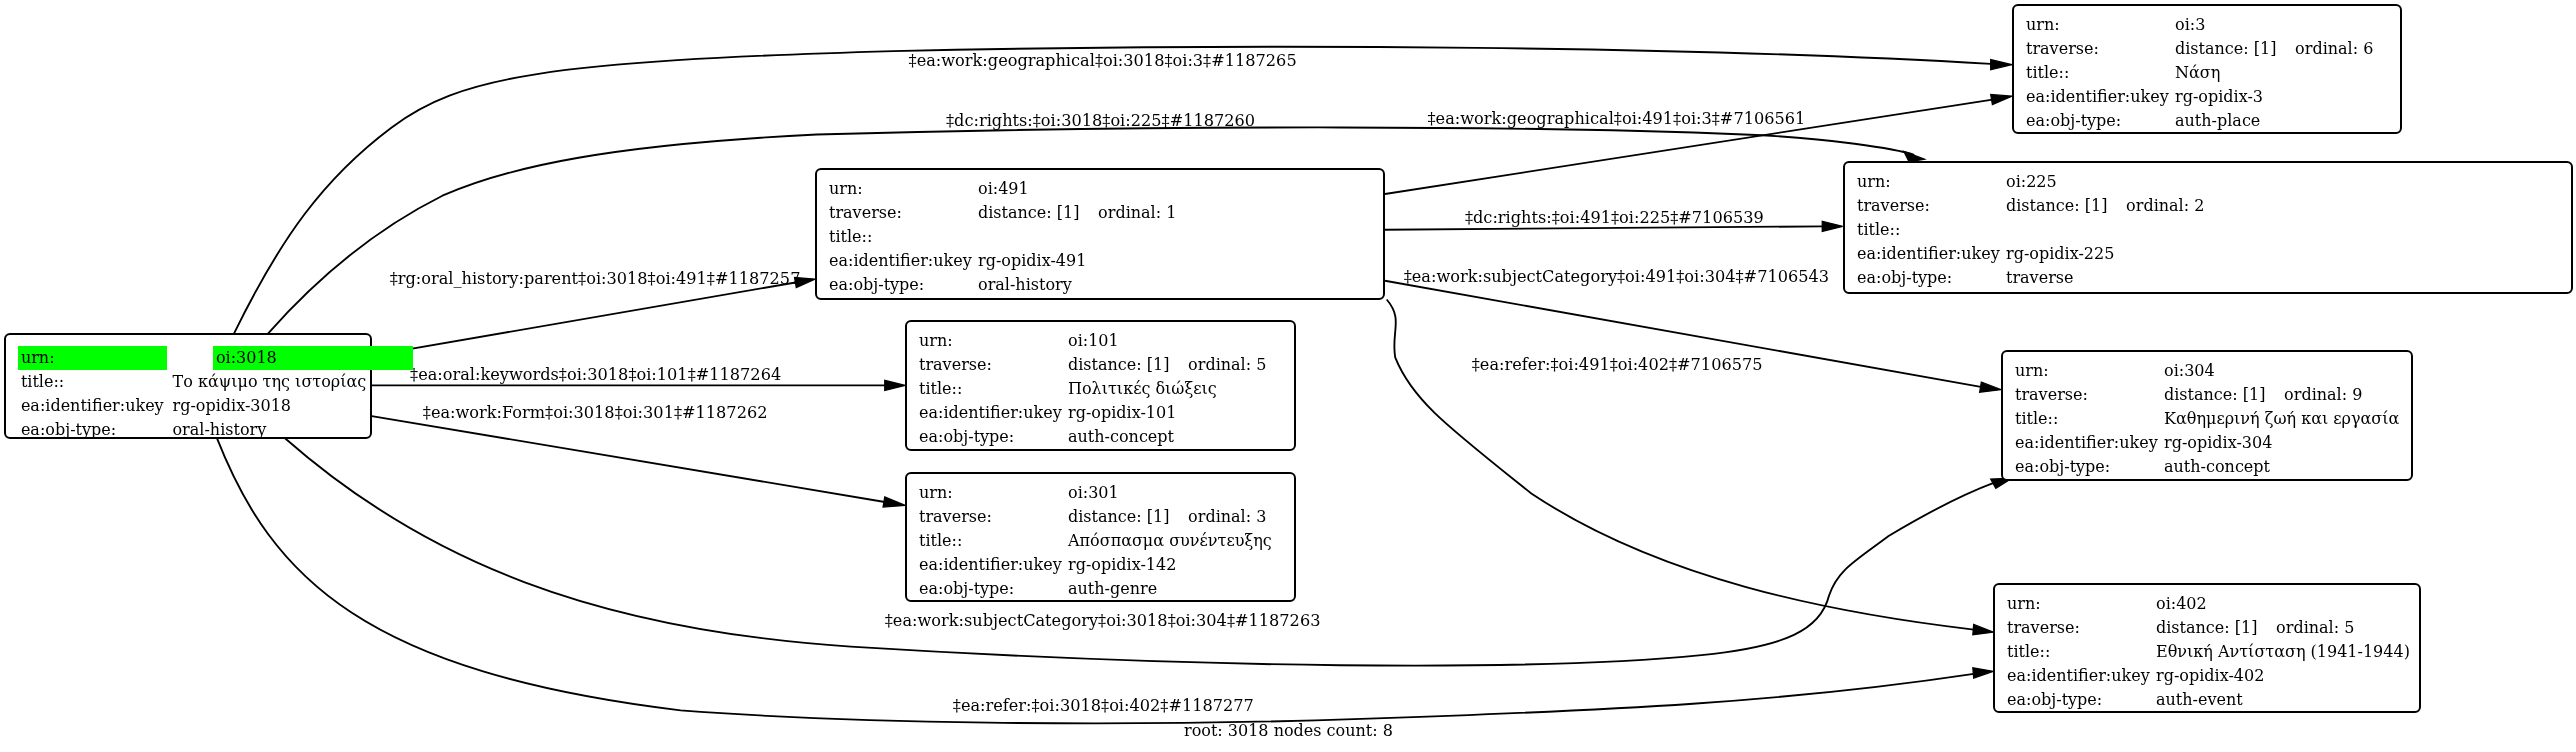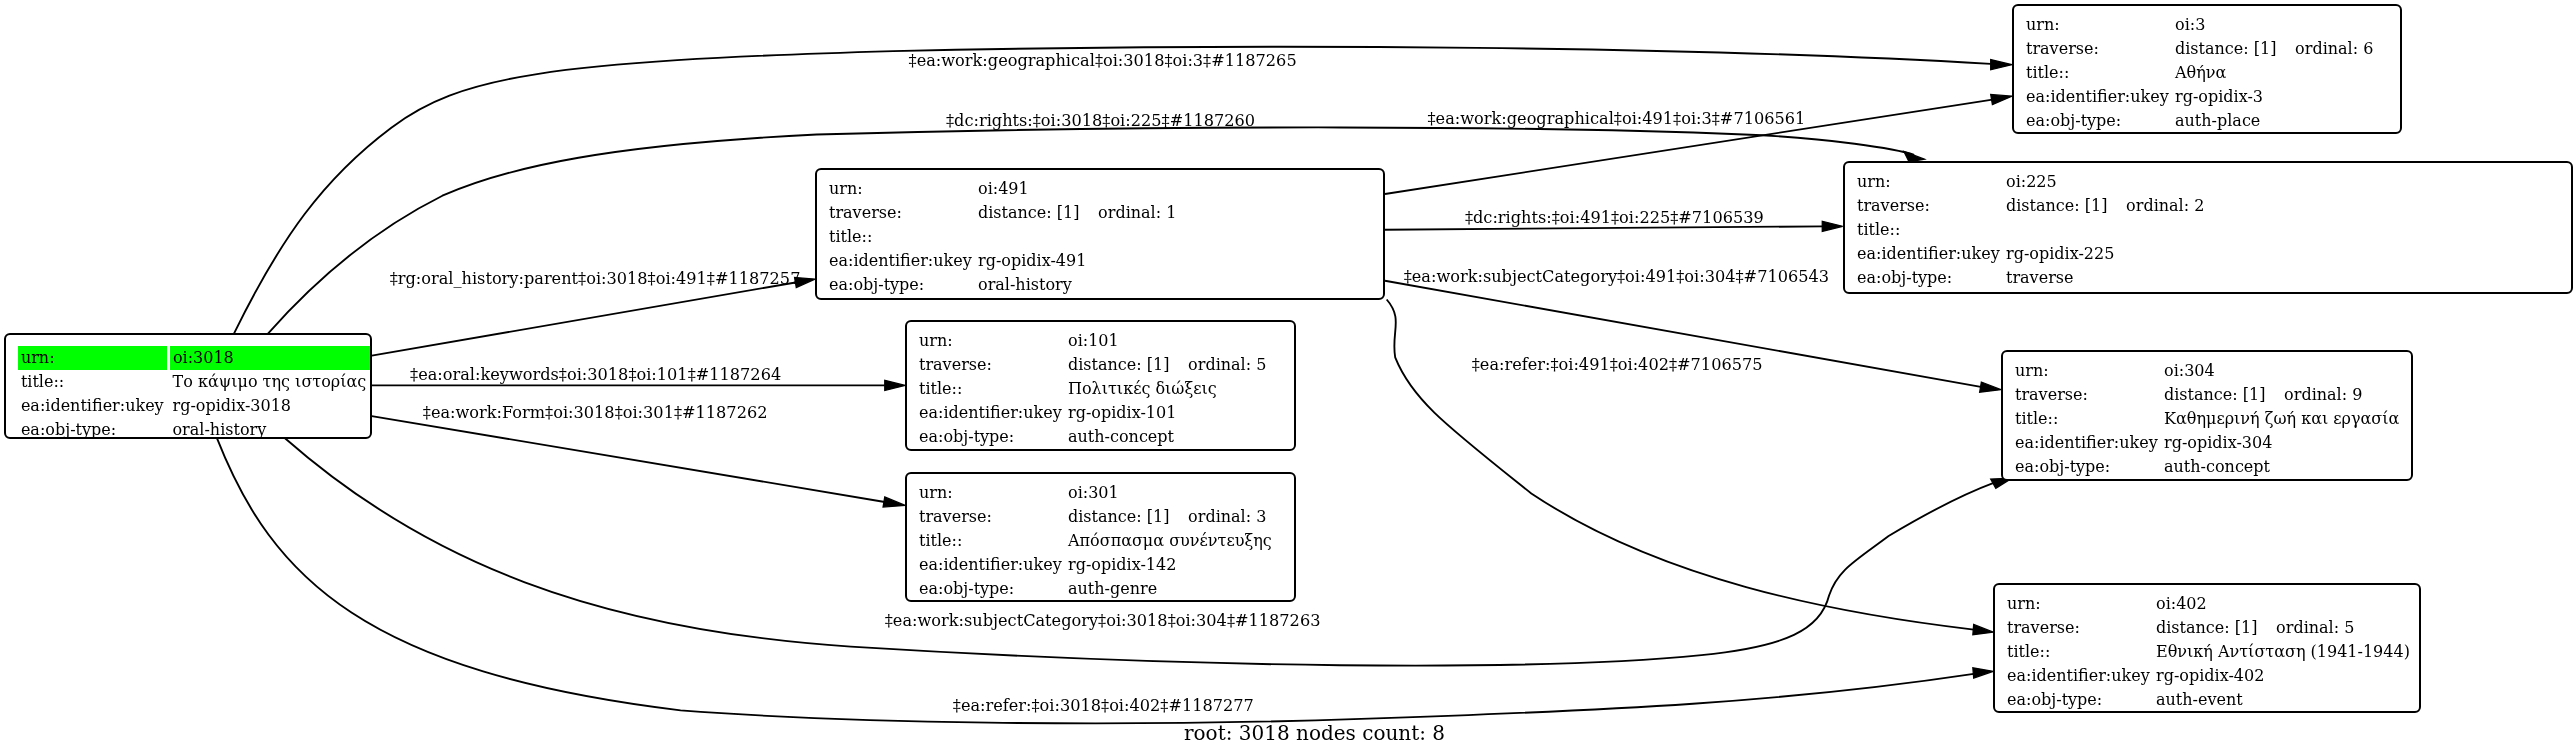--- a/index.html
+++ b/index.html
@@ -11,24 +11,24 @@
   .elabel { font-family:"DejaVu Serif", "Liberation Serif", serif; font-size:19px; fill:#000; }
   .node { position:absolute; box-sizing:border-box; border:2.1px solid #000;
           border-radius:6px; background:#fff; padding:6.8px 12px; }
   .row { display:flex; height:24px; line-height:24px; font-size:16px; white-space:nowrap; }
   .k { width:149px; flex:none; }
   .v { flex:none; }
   .v .ord { margin-left:18.7px;margin-top:13px; }
   .root .row { height:24px; }
   .root .hl .k, .root .hl .v { background:#00ff00; }
   .root .hl .k { width:146px; margin-right:3.4px; padding-left:2.6px; }
-  .root .hl .v { width:197px; padding-left:2.6px; }
+  .root .hl .v { width:197px; padding-left:2.6px;margin-left:43px; }
   .root .k { width:149px; padding-left:2.6px; }
   .root .v { padding-left:2.6px; }
-  #footer { position:absolute; font-size:20px; left:1184px; top:721px; white-space:nowrap; }
+  #footer { position:absolute; font-size:16px; left:1184px; top:721px; white-space:nowrap; }
 </style>
 </head>
 <body>
 
 <svg id="edges" xmlns="http://www.w3.org/2000/svg" viewBox="0 0 3028 885">
 
   <path d="M275,392 C330,280 380,210 460,150 C540,90 640,72 1050,60 C1500,50 2000,55 2340,75"></path>
   <polygon points="2365,76 2340,70 2340,82"></polygon>
   <text class="elabel" x="1068" y="78">‡ea:work:geographical‡oi:3018‡oi:3‡#1187265</text>
 
@@ -161,21 +161,21 @@
     <div class="row">
       <span class="k">urn:</span>
       <span class="v"><span>oi:3</span></span>
     </div>
     <div class="row">
       <span class="k">traverse:</span>
       <span class="v"><span>distance: [1]</span><span class="ord">ordinal: 6</span></span>
     </div>
     <div class="row">
       <span class="k">title::</span>
-      <span class="v"><span>Αθήνα</span></span>
+      <span class="v"><span>Νάση</span></span>
     </div>
     <div class="row">
       <span class="k">ea:identifier:ukey</span>
       <span class="v"><span>rg-opidix-3</span></span>
     </div>
     <div class="row">
       <span class="k">ea:obj-type:</span>
       <span class="v"><span>auth-place</span></span>
     </div>
   </div>

